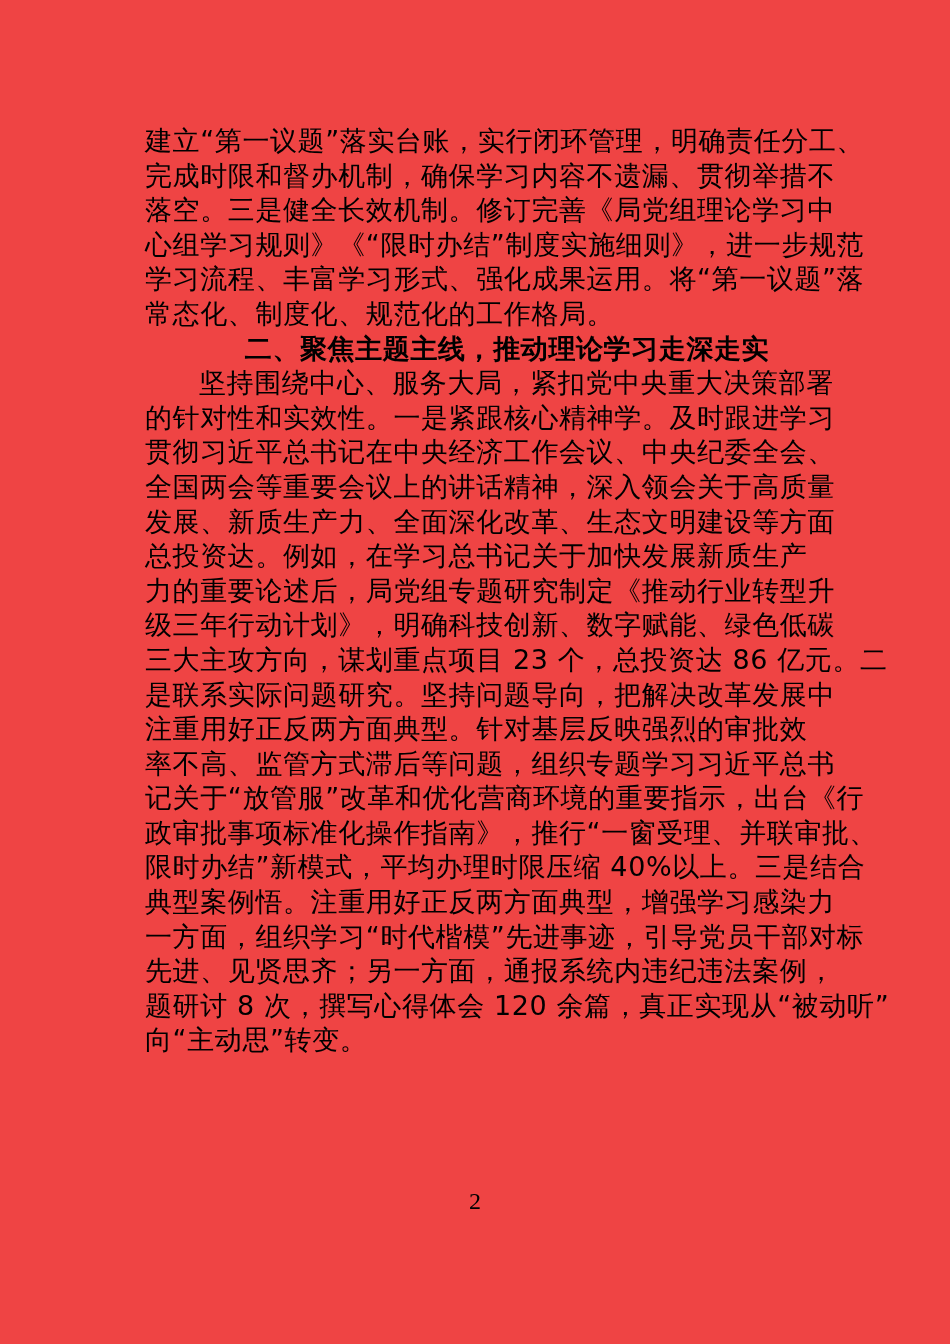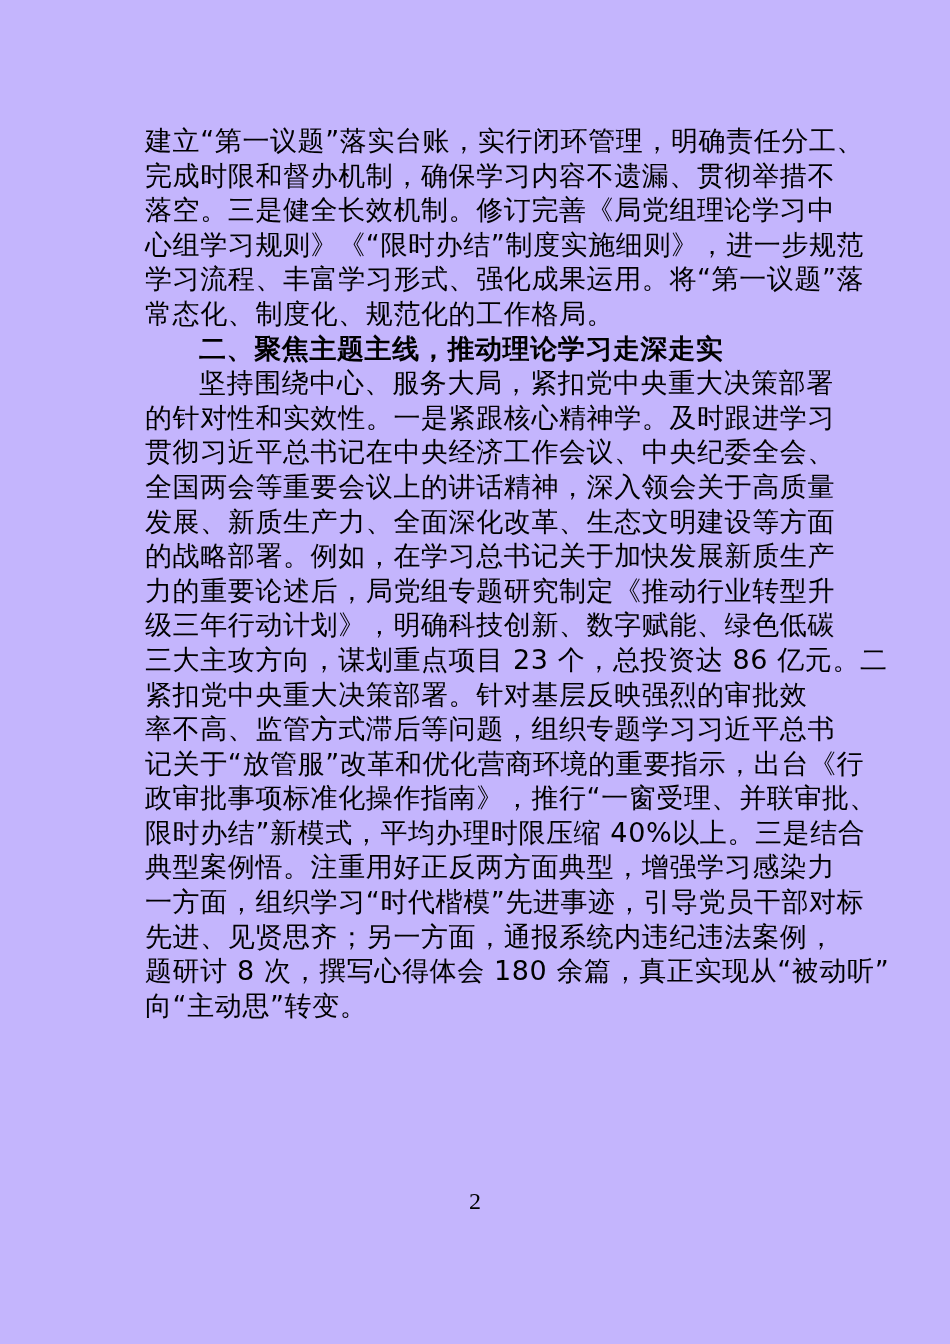--- a/index.html
+++ b/index.html
@@ -14,39 +14,40 @@
       overflow: hidden;
       font-family: "DejaVu Sans", "Liberation Sans", sans-serif;
       color: #000000;
     }
     .page {
       position: absolute;
       left: 0;
       top: 0;
       width: 950px;
       height: 1344px;
-      background: #c4b5fd;
+      background: #ef4444;
     }
     .text-block {
       position: absolute;
       left: 145px;
       top: 124px;
       width: 670px;
     }
     .line {
       display: block;
       height: 34.6px;
       line-height: 34.6px;
       font-size: 27px;
       white-space: nowrap;
       letter-spacing: 0.6px;
       color: #000;
     }
     .line.indent {
       padding-left: 54px;
+      text-align: center;
     }
     .line.heading {
       font-weight: bold;
     }
     .page-number {
       position: absolute;
       left: 0;
       width: 950px;
       top: 1186px;
       text-align: center;
@@ -72,31 +73,32 @@
     </div>
 
     <span class="line indent heading">二、聚焦主题主线，推动理论学习走深走实</span>
 
     <div>
       <span class="line indent">坚持围绕中心、服务大局，紧扣党中央重大决策部署</span>
       <span class="line">的针对性和实效性。一是紧跟核心精神学。及时跟进学习</span>
       <span class="line">贯彻习近平总书记在中央经济工作会议、中央纪委全会、</span>
       <span class="line">全国两会等重要会议上的讲话精神，深入领会关于高质量</span>
       <span class="line">发展、新质生产力、全面深化改革、生态文明建设等方面</span>
-      <span class="line">的战略部署。例如，在学习总书记关于加快发展新质生产</span>
+      <span class="line">总投资达。例如，在学习总书记关于加快发展新质生产</span>
       <span class="line">力的重要论述后，局党组专题研究制定《推动行业转型升</span>
       <span class="line">级三年行动计划》，明确科技创新、数字赋能、绿色低碳</span>
       <span class="line">三大主攻方向，谋划重点项目 23 个，总投资达 86 亿元。二</span>
-      <span class="line">紧扣党中央重大决策部署。针对基层反映强烈的审批效</span>
+      <span class="line">是联系实际问题研究。坚持问题导向，把解决改革发展中</span>
+      <span class="line">注重用好正反两方面典型。针对基层反映强烈的审批效</span>
       <span class="line">率不高、监管方式滞后等问题，组织专题学习习近平总书</span>
       <span class="line">记关于“放管服”改革和优化营商环境的重要指示，出台《行</span>
       <span class="line">政审批事项标准化操作指南》，推行“一窗受理、并联审批、</span>
       <span class="line">限时办结”新模式，平均办理时限压缩 40%以上。三是结合</span>
       <span class="line">典型案例悟。注重用好正反两方面典型，增强学习感染力</span>
       <span class="line">一方面，组织学习“时代楷模”先进事迹，引导党员干部对标</span>
       <span class="line">先进、见贤思齐；另一方面，通报系统内违纪违法案例，</span>
-      <span class="line">题研讨 8 次，撰写心得体会 180 余篇，真正实现从“被动听”</span>
+      <span class="line">题研讨 8 次，撰写心得体会 120 余篇，真正实现从“被动听”</span>
       <span class="line">向“主动思”转变。</span>
     </div>
   </div>
 
   <div class="page-number">2</div>
 </div>
 
 </body></html>

